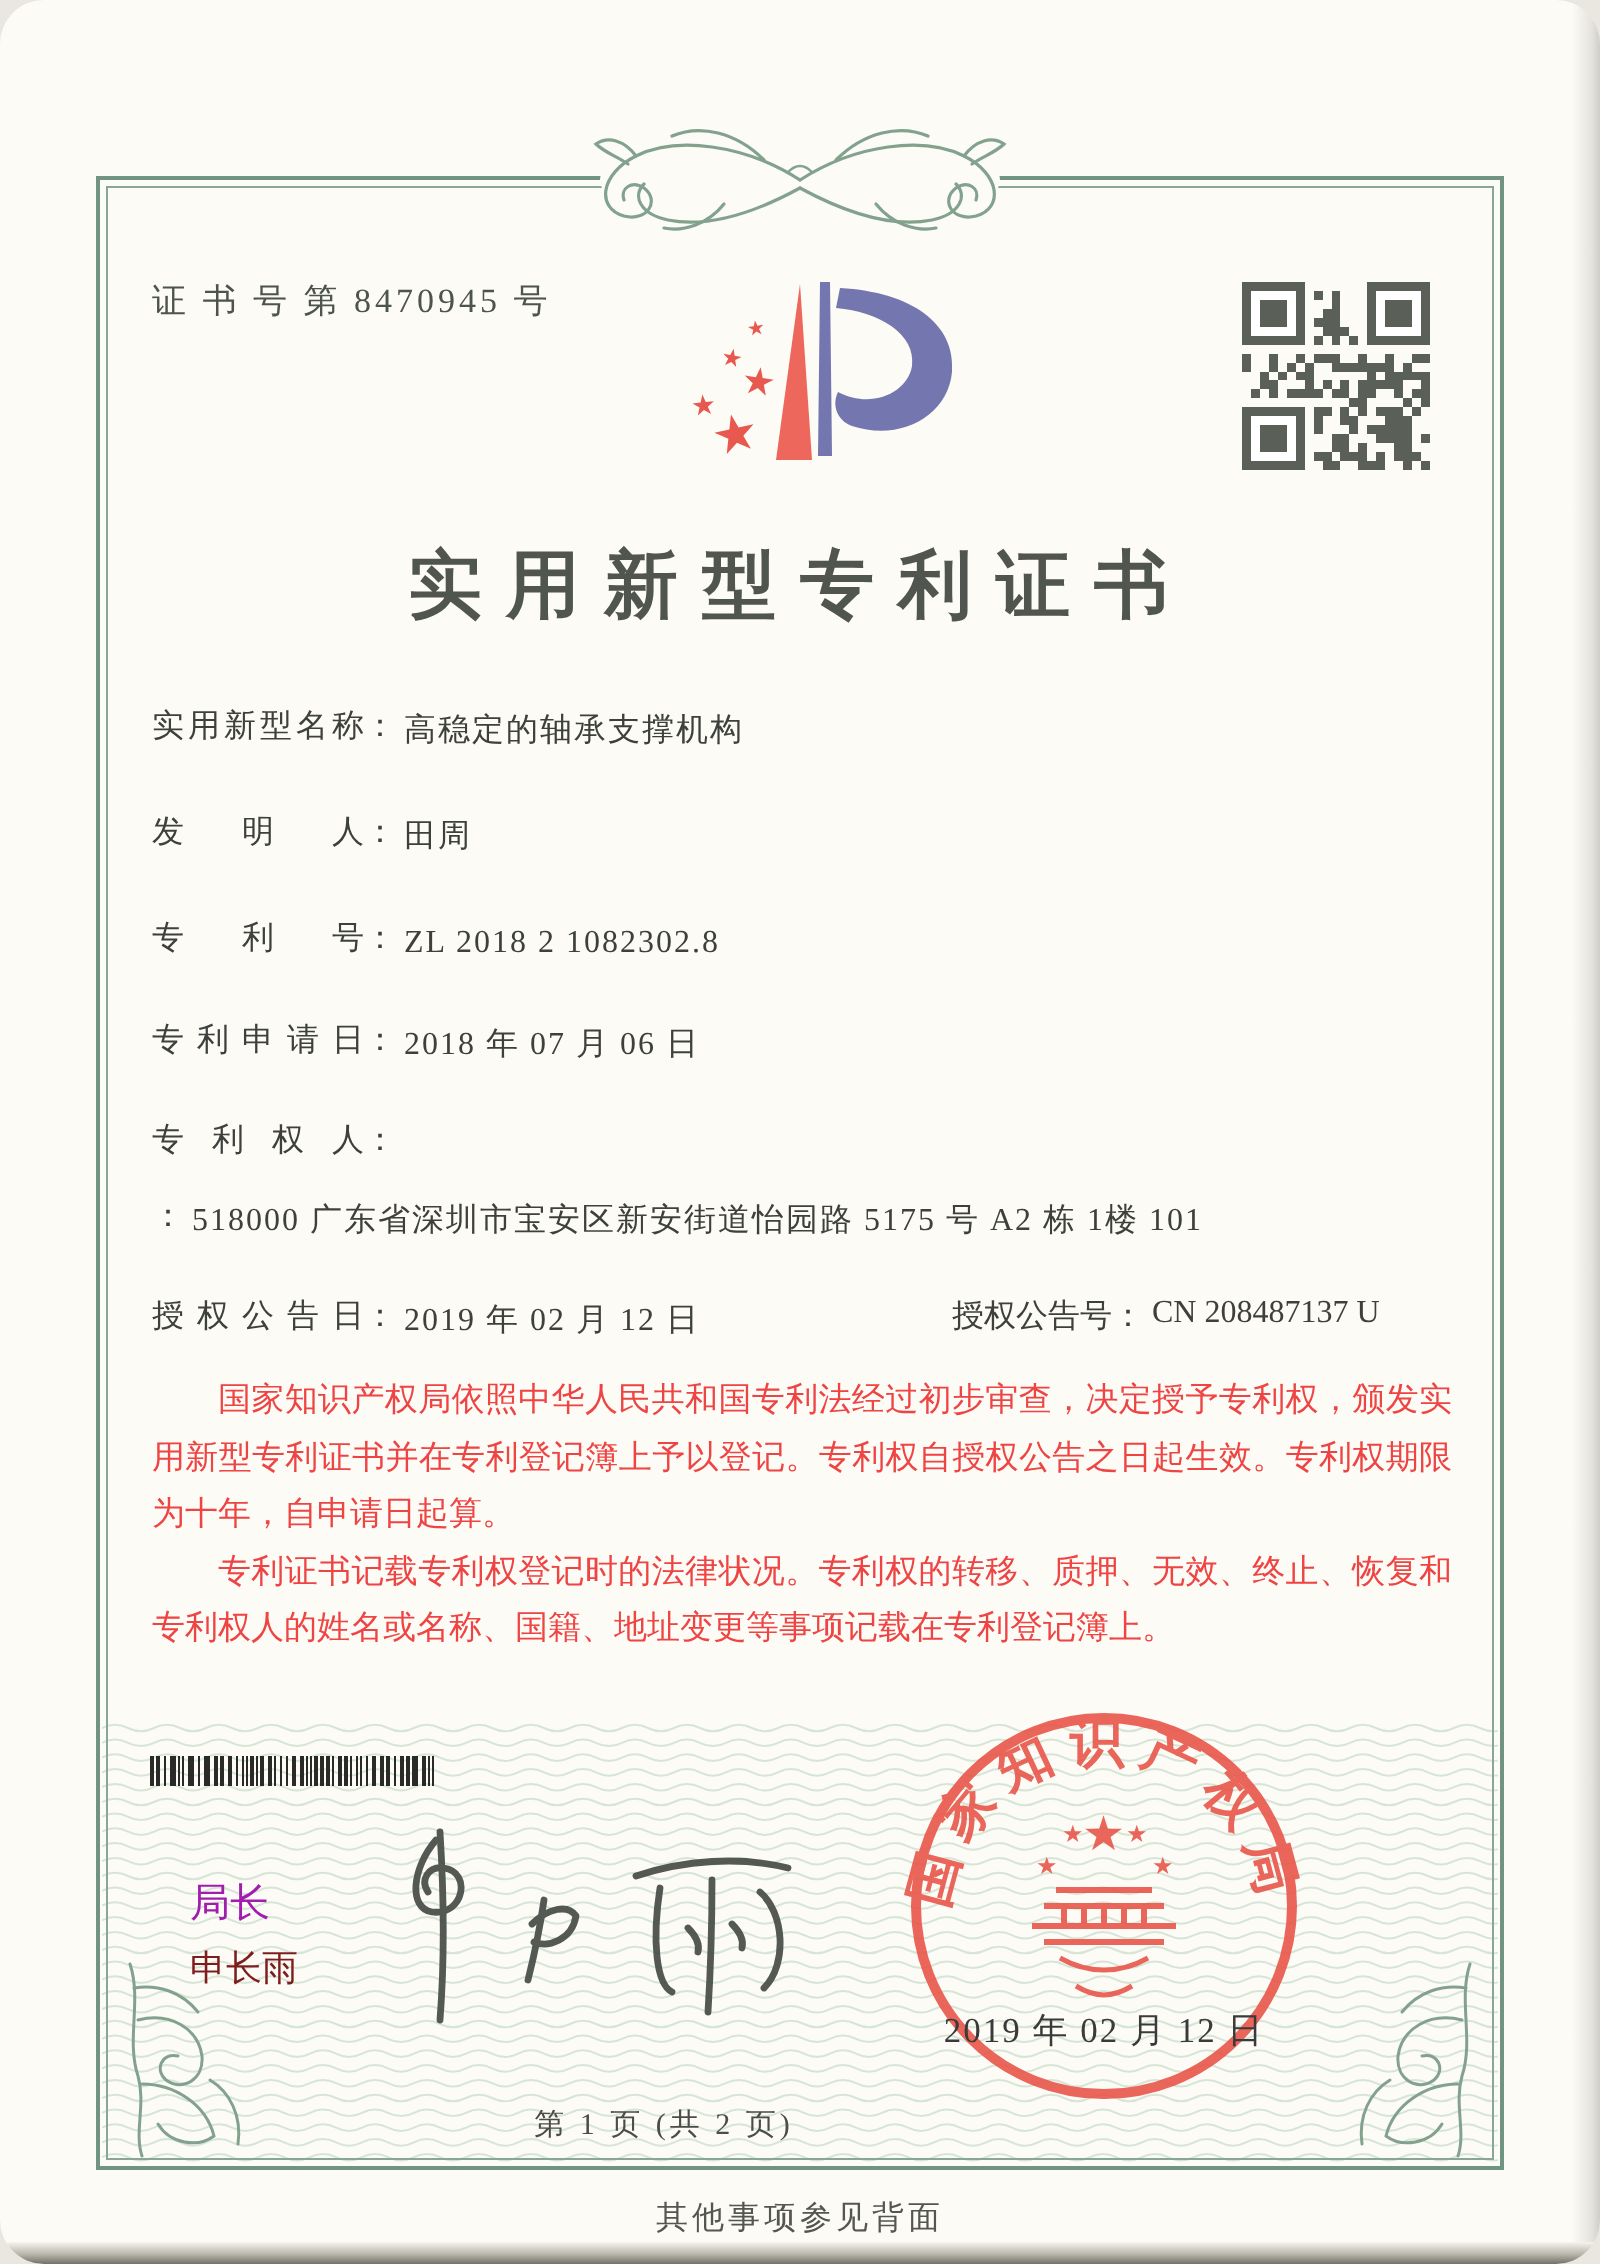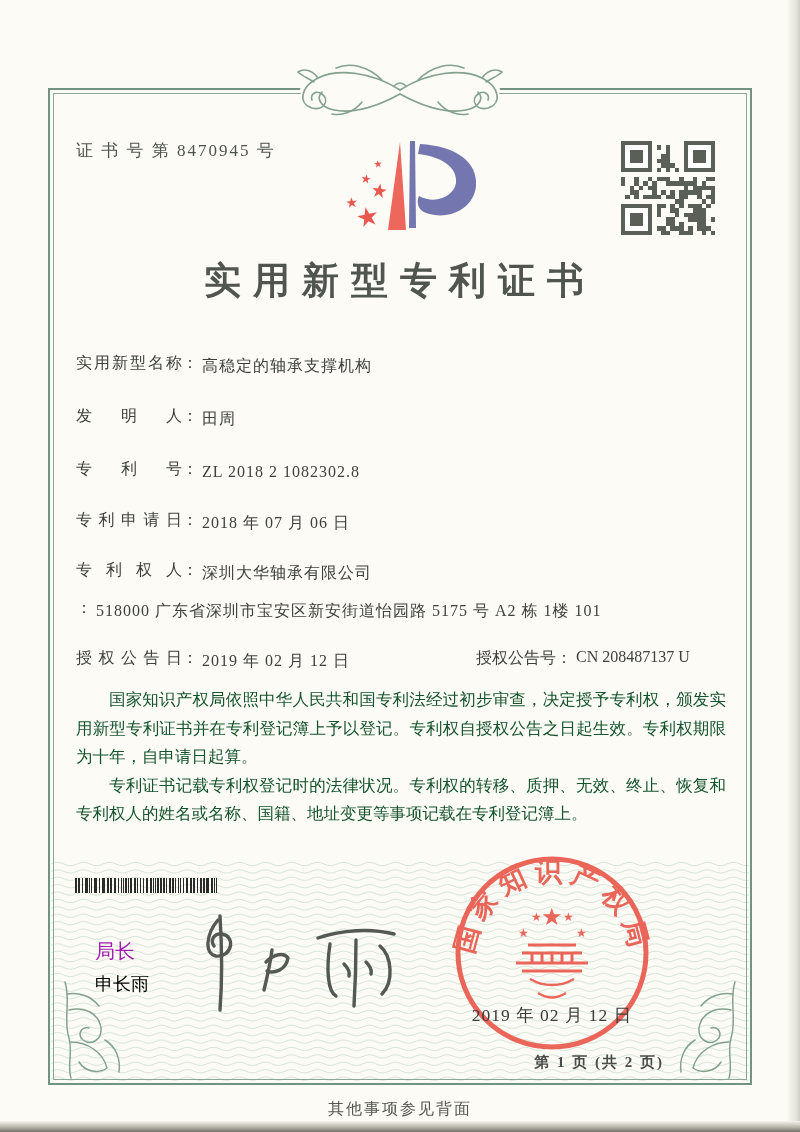--- a/index.html
+++ b/index.html
@@ -1,49 +1,49 @@
 <!DOCTYPE html>
 <html><head>
 <meta charset="utf-8">
 <style>
   html,body{margin:0;padding:0;background:#e9e7e0;}
   .page{
     position:relative;width:800px;height:1132px;margin:0 auto;
     background:#fcfbf5;overflow:hidden;
-    font-family:"Liberation Serif","DejaVu Serif",serif;color:#3f423f;
+    font-family:"Liberation Serif","DejaVu Serif",serif;color:#3f423f;border-radius:22px;
   }
   .frame{
     position:absolute;left:48px;top:88px;width:704px;height:997px;
     border:2px solid #70947f;box-sizing:border-box;
   }
   .frame::before{
     content:'';position:absolute;inset:3px;border:1px solid #8aa795;pointer-events:none;
   }
   .wave-region{position:absolute;left:51px;top:860px;width:698px;height:223px;}
   .abs{position:absolute;}
   .cert-no{left:76px;top:139px;font-size:17px;letter-spacing:2px;color:#4d534e;}
   .logo{left:328px;top:128px;width:166px;height:120px;}
   .qr{left:621px;top:141px;width:94px;height:94px;}
-  .title{left:0;top:256px;width:800px;text-align:center;font-size:37px;font-weight:600;
+  .title{left:0;top:268px;width:800px;text-align:center;font-size:37px;font-weight:600;
          letter-spacing:12px;color:#50554f;}
   .field-row{position:absolute;left:76px;width:650px;display:flex;font-size:16px;color:#3d403d;}
   .f-label{display:inline-block;width:106px;text-align:justify;text-align-last:justify;flex:0 0 106px;}
   .f-colon{flex:0 0 auto;margin-right:4px;}
   .f-value{flex:1;letter-spacing:1px;line-height:26px;}
   .grant-right{position:absolute;left:380px;top:0;display:flex;width:270px;margin-left:20px;}
   .paras{position:absolute;left:76px;top:686px;width:650px;font-size:16.5px;line-height:28.5px;
-         color:#14532d;text-align:justify;}
+         color:#ef4444;text-align:justify;}
   .paras p{margin:0;text-indent:2em;}
   .barcode{left:75px;top:878px;width:144px;height:15px;}
   .signer-title{left:95px;top:938px;font-size:20px;color:#a21caf;font-family:"Liberation Sans","DejaVu Sans",sans-serif;}
-  .signer-name{left:95px;top:972px;font-size:18px;color:#000000;font-family:"Liberation Sans","DejaVu Sans",sans-serif;}
+  .signer-name{left:95px;top:972px;font-size:18px;color:#7f1d1d;font-family:"Liberation Sans","DejaVu Sans",sans-serif;}
   .signature{left:190px;top:898px;width:215px;height:118px;}
   .seal{left:452px;top:853px;width:200px;height:200px;opacity:.9;}
   .seal-date{left:452px;top:1003px;width:200px;text-align:center;font-size:17.5px;color:#3a3a3a;letter-spacing:1px;}
-  .page-num{left:0;top:1053px;width:664px;text-align:right;font-size:15px;color:#4a4d4a;letter-spacing:2px;font-weight:bold;}
+  .page-num{left:0;top:1053px;width:664px;text-align:center;font-size:15px;color:#4a4d4a;letter-spacing:2px;}
   .back-note{left:0;top:1099px;width:800px;text-align:center;font-size:16px;color:#54574f;letter-spacing:2px;}
   .ornament-top{left:262px;top:50px;width:276px;height:72px;}
   .corner-fl{width:86px;height:100px;}
   .corner-left{left:55px;top:980px;}
   .corner-right{left:659px;top:980px;transform:scaleX(-1);}
   .right-edge{left:786px;top:0;width:14px;height:1132px;
     background:linear-gradient(to right, rgba(120,118,108,0) 0%, rgba(120,118,108,.18) 70%, rgba(90,88,80,.28) 100%);}
   .bottom-edge{left:0;top:1121px;width:800px;height:11px;
     background:linear-gradient(#f6f4ee, #b9b6ab 55%, #73716a);}
 </style>
@@ -299,21 +299,20 @@
       <span class="f-value">ZL 2018 2 1082302.8</span>
   </div>
   <div class="field-row" style="top:510px">
     <span class="f-label">专利申请日</span>
       <span class="f-colon">：</span>
       <span class="f-value">2018 年 07 月 06 日</span>
   </div>
   <div class="field-row" style="top:560px">
     <span class="f-label">专利权人</span>
       <span class="f-colon">：</span>
-      <span class="f-value">深圳大华轴承有限公司</span>
   </div>
   <div class="field-row" style="top:598px">
       <span class="f-colon">：</span>
       <span class="f-value" style="max-width:540px">518000 广东省深圳市宝安区新安街道怡园路 5175 号 A2 栋 1楼 101</span>
   </div>
   <div class="field-row" style="top:648px">
     <span class="f-label">授权公告日</span>
       <span class="f-colon">：</span>
       <span class="f-value">2019 年 02 月 12 日</span>
     <span class="grant-right">

